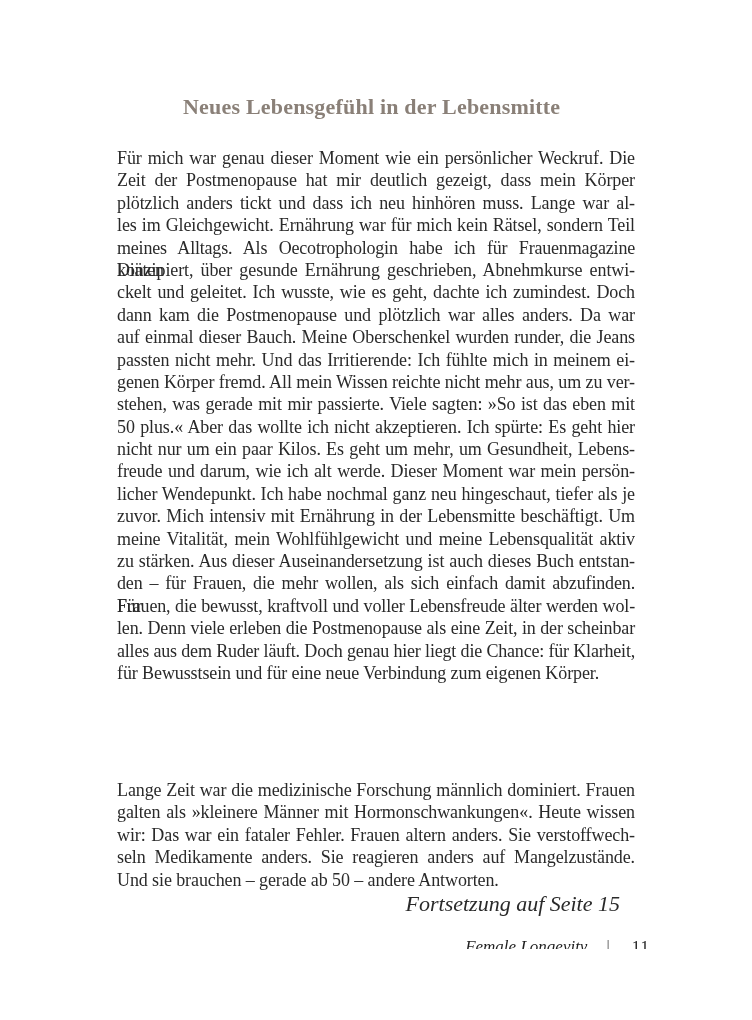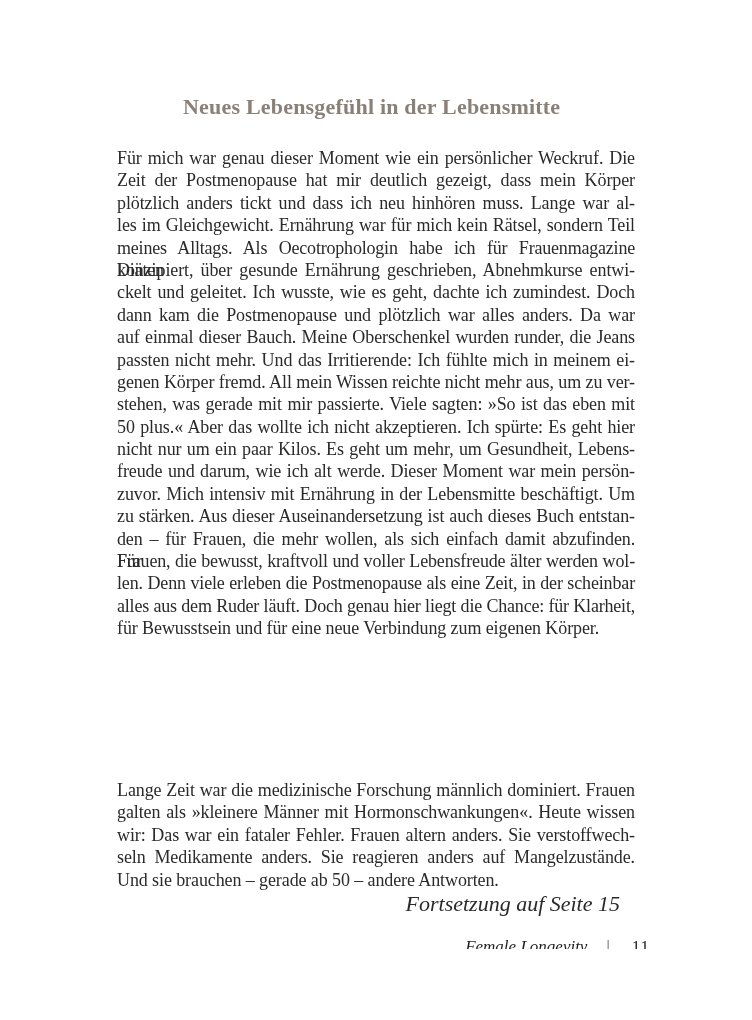--- a/index.html
+++ b/index.html
@@ -107,21 +107,23 @@
       <div class="jline" style="white-space: normal;">konzipiert, über gesunde Ernährung geschrieben, Abnehmkurse entwi-</div>
       <div class="jline" style="white-space: normal;">ckelt und geleitet. Ich wusste, wie es geht, dachte ich zumindest. Doch</div>
       <div class="jline" style="white-space: normal;">dann kam die Postmenopause und plötzlich war alles anders. Da war</div>
       <div class="jline" style="white-space: normal;">auf einmal dieser Bauch. Meine Oberschenkel wurden runder, die Jeans</div>
       <div class="jline" style="white-space: normal;">passten nicht mehr. Und das Irritierende: Ich fühlte mich in meinem ei-</div>
       <div class="jline" style="white-space: normal;">genen Körper fremd. All mein Wissen reichte nicht mehr aus, um zu ver-</div>
       <div class="jline" style="white-space: normal;">stehen, was gerade mit mir passierte. Viele sagten: »So ist das eben mit</div>
       <div class="jline" style="white-space: normal;">50 plus.« Aber das wollte ich nicht akzeptieren. Ich spürte: Es geht hier</div>
       <div class="jline" style="white-space: normal;">nicht nur um ein paar Kilos. Es geht um mehr, um Gesundheit, Lebens-</div>
       <div class="jline" style="white-space: normal;">freude und darum, wie ich alt werde. Dieser Moment war mein persön-</div>
+      <div class="jline" style="white-space: normal;">licher Wendepunkt. Ich habe nochmal ganz neu hingeschaut, tiefer als je</div>
       <div class="jline" style="white-space: normal;">zuvor. Mich intensiv mit Ernährung in der Lebensmitte beschäftigt. Um</div>
+      <div class="jline" style="white-space: normal;">meine Vitalität, mein Wohlfühlgewicht und meine Lebensqualität aktiv</div>
       <div class="jline" style="white-space: normal;">zu stärken. Aus dieser Auseinandersetzung ist auch dieses Buch entstan-</div>
       <div class="jline" style="white-space: normal; letter-spacing: -0.15px;">den – für Frauen, die mehr wollen, als sich einfach damit abzufinden. Für</div>
       <div class="jline" style="white-space: normal; letter-spacing: -0.15px;">Frauen, die bewusst, kraftvoll und voller Lebensfreude älter werden wol-</div>
       <div class="jline" style="white-space: normal; letter-spacing: -0.15px;">len. Denn viele erleben die Postmenopause als eine Zeit, in der scheinbar</div>
       <div class="jline" style="white-space: normal; letter-spacing: -0.2px;">alles aus dem Ruder läuft. Doch genau hier liegt die Chance: für Klarheit,</div>
       <div class="jline last" style="white-space: normal;">für Bewusstsein und für eine neue Verbindung zum eigenen Körper.</div>
     </div>
 
 
   <div class="para p2pos">

